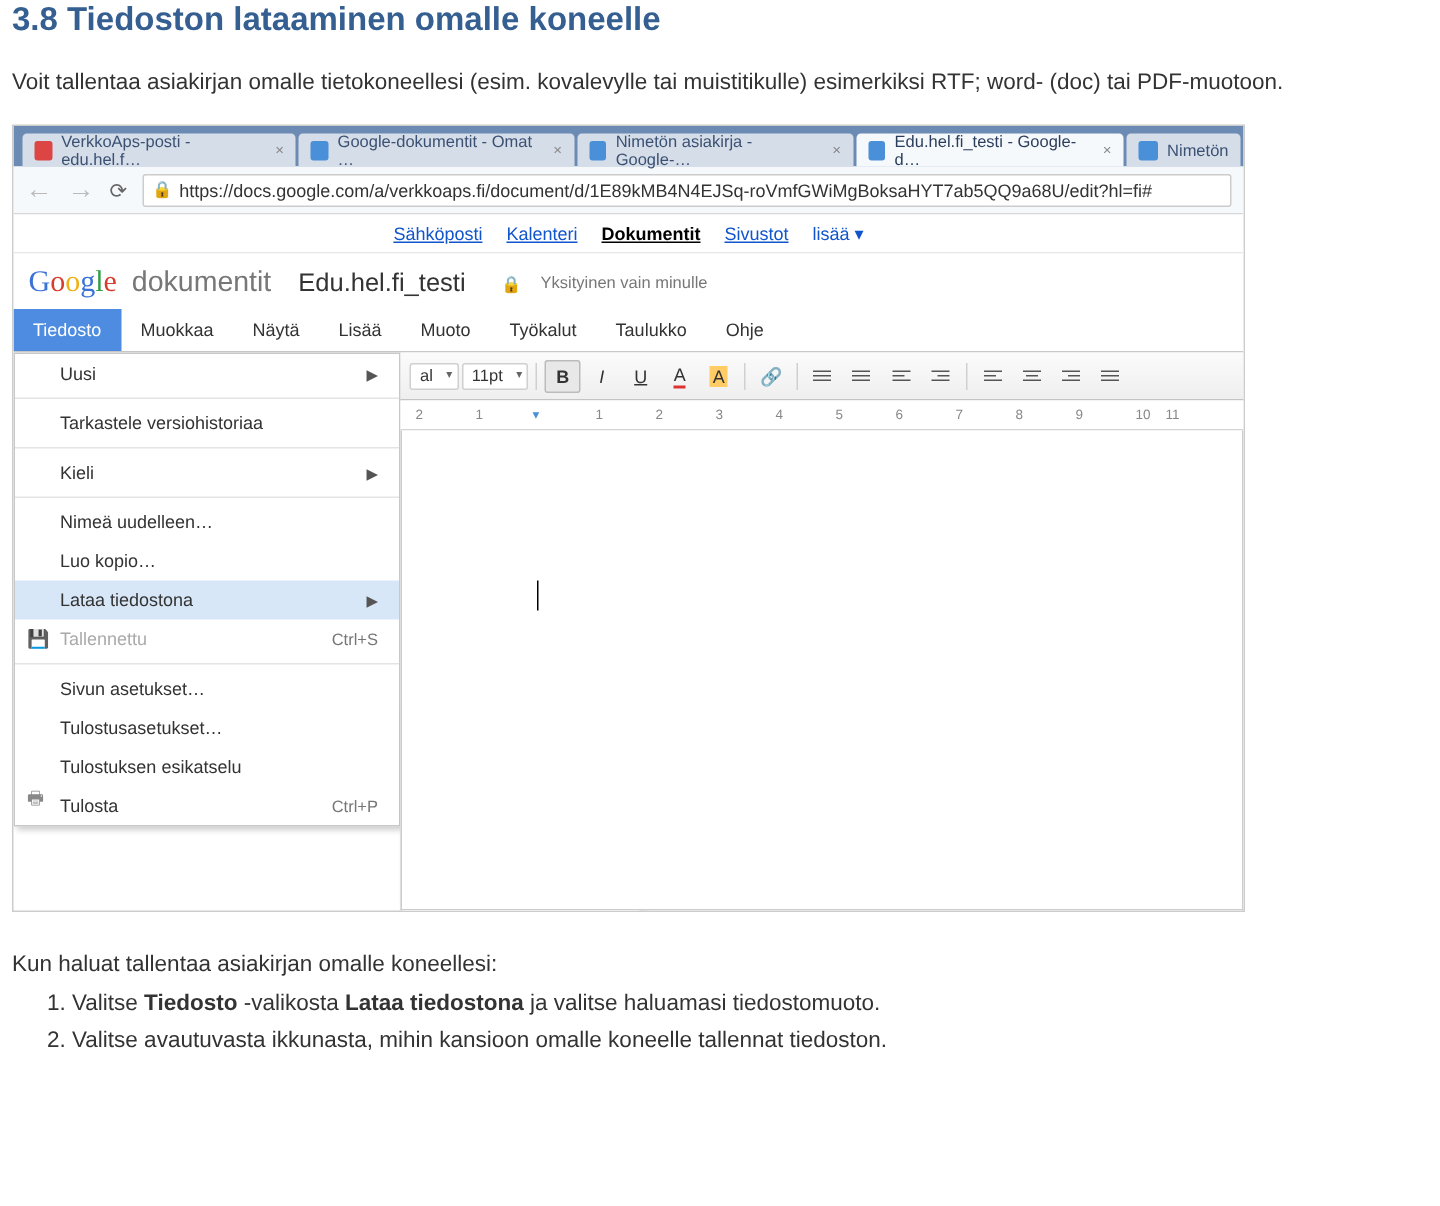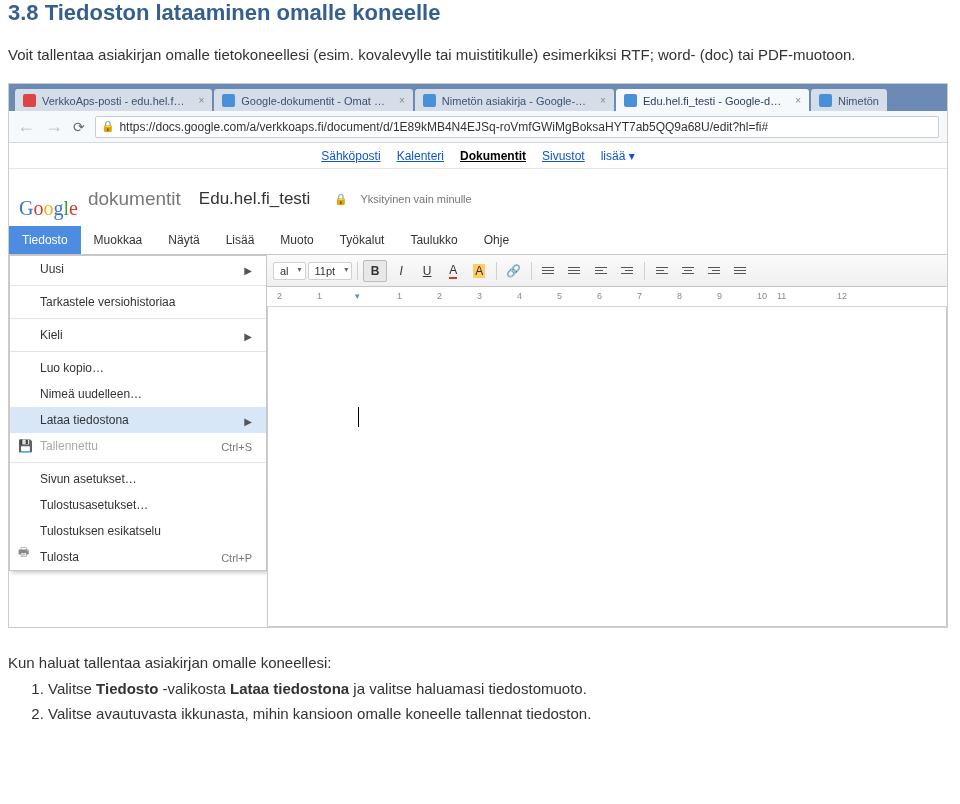--- a/index.html
+++ b/index.html
@@ -2,21 +2,21 @@
 <html><head>
 <meta charset="utf-8">
 <style>
   * { box-sizing: border-box; margin: 0; padding: 0; }
   body { font-family: Arial, sans-serif; background: #fff; width: 960px; font-size: 14px; color: #333; }
   
   .doc-content { padding: 0 14px 20px 8px; }
   .doc-heading { font-size: 22px; font-weight: bold; color: #365F91; margin-bottom: 18px; }
   .doc-para { font-size: 15px; color: #333; line-height: 1.4; margin-bottom: 4px; }
   
-  .screenshot-frame { margin: 18px 0 24px 0; border: 1px solid #ccc; background: #fff; width: 940px; overflow: hidden; position: relative; }
+  .screenshot-frame { margin: 18px 0 24px 0; border: 1px solid #ccc; background: #fff; width: 822px; overflow: hidden; position: relative; }
   
   
   .browser-tabs { background: #6b8bb5; height: 27px; display: flex; align-items: flex-end; padding-left: 6px; gap: 0; }
   .browser-tab { background: #d5dde8; padding: 5px 8px 4px 8px; font-size: 11px; color: #3b5174; display: flex; align-items: center; gap: 6px; border-radius: 3px 3px 0 0; margin-right: 2px; height: 22px; position: relative; }
   .browser-tab.active { background: #f6f9fc; color: #2a3e5c; }
   .browser-tab .favicon { width: 13px; height: 13px; background: #d44; border-radius: 2px; display: inline-block; }
   .browser-tab .favicon.blue { background: #4a90d9; }
   .browser-tab .tab-close { margin-left: 8px; color: #888; font-size: 10px; }
   
   
@@ -27,21 +27,21 @@
   .lock-icon { color: #6ea83a; font-size: 11px; margin-right: 4px; }
   
   
   .app-bar { background: #fff; height: 26px; display: flex; align-items: center; gap: 16px; padding: 0 10px; font-size: 12px; border-bottom: 1px solid #e6e6e6; justify-content: center; }
   .app-bar a { color: #1155cc; text-decoration: underline; }
   .app-bar a.active { color: #000; font-weight: bold; text-decoration: underline; }
   .app-bar .more { color: #1155cc; }
   
   
   .logo-row { background: #fff; padding: 8px 10px 6px 10px; display: flex; align-items: center; gap: 10px; }
-  .google-logo { font-size: 20px; font-family: Georgia, serif; margin-top: 20px; }
+  .google-logo { font-size: 20px; font-family: Georgia, serif; }
   .google-logo .g1 { color: #3b72d8; }
   .google-logo .g2 { color: #d63d2f; }
   .google-logo .g3 { color: #eeb211; }
   .google-logo .g4 { color: #3b72d8; }
   .google-logo .g5 { color: #2f9e44; }
   .google-logo .g6 { color: #d63d2f; }
   .docs-word { color: #777; font-size: 19px; }
   .doc-title-text { font-size: 17px; color: #333; margin-left: 8px; }
   .lock-small { width: 12px; height: 12px; color: #888; margin-left: 14px; font-size: 11px; }
   .privacy-text { font-size: 11px; color: #777; margin-left: 4px; }
@@ -186,24 +186,24 @@
           <div class="file-menu-item">
             <span>Tarkastele versiohistoriaa</span>
           </div>
           <div class="file-menu-sep"></div>
           <div class="file-menu-item">
             <span>Kieli</span>
             <span class="arrow-right">▶</span>
           </div>
           <div class="file-menu-sep"></div>
           <div class="file-menu-item">
+            <span>Nimeä uudelleen…</span>
+          </div>
+          <div class="file-menu-item">
             <span>Luo kopio…</span>
-          </div>
-          <div class="file-menu-item">
-            <span>Nimeä uudelleen…</span>
           </div>
           <div class="file-menu-item highlighted">
             <span>Lataa tiedostona</span>
             <span class="arrow-right">▶</span>
           </div>
           <div class="file-menu-item disabled">
             <span class="file-menu-icon">💾</span>
             <span>Tallennettu</span>
             <span class="shortcut">Ctrl+S</span>
           </div>

